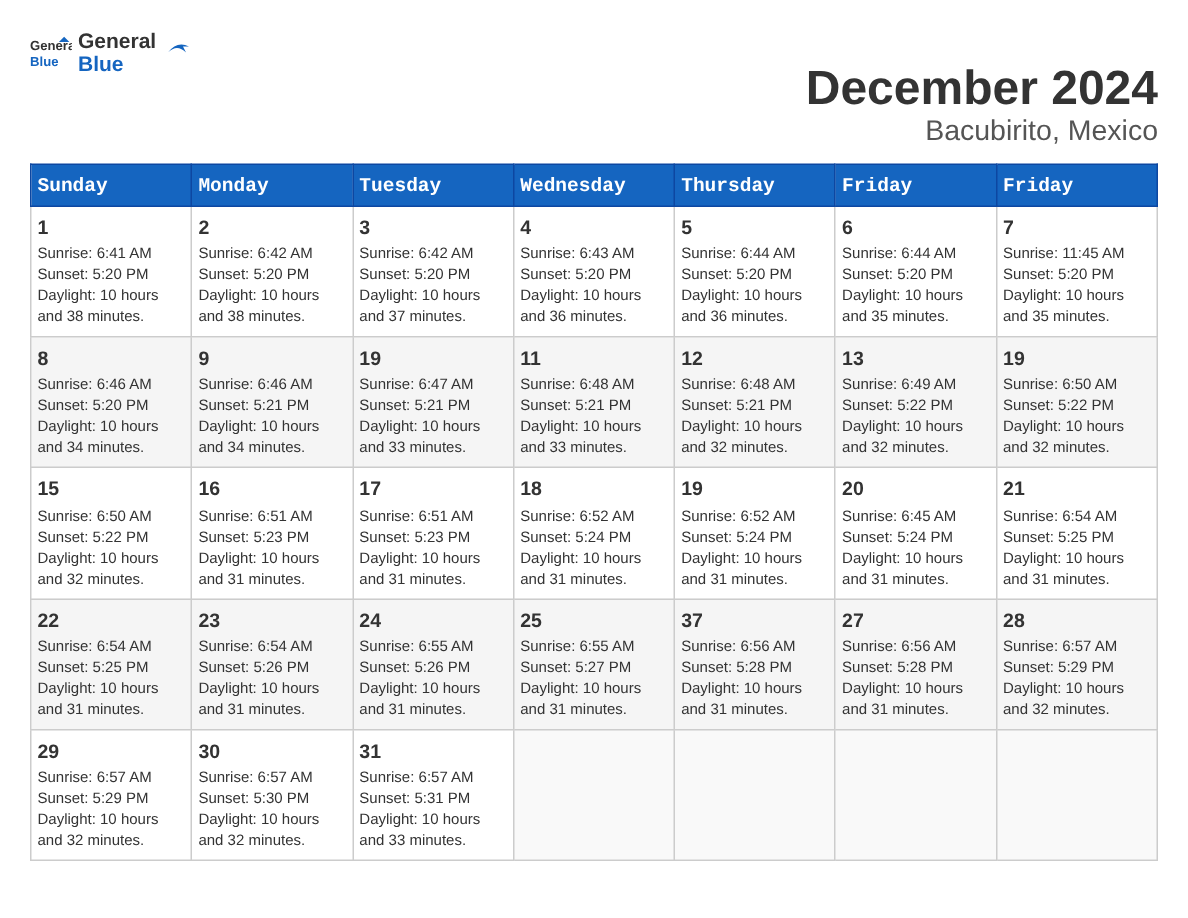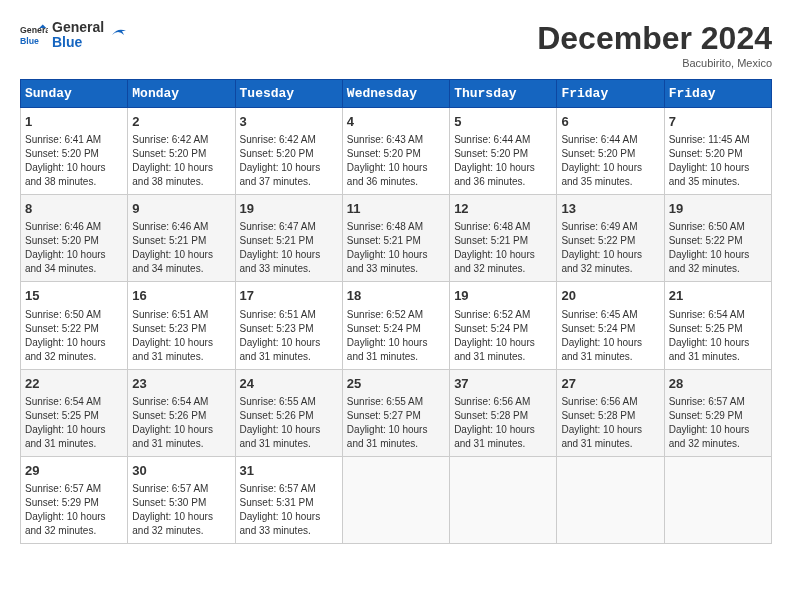--- a/index.html
+++ b/index.html
@@ -20,28 +20,29 @@
       display: flex;
       align-items: center;
       gap: 4px;
     }
     .logo-icon {
       width: 28px;
       height: 28px;
     }
     .title-block {
       text-align: right;
+      margin-top: 20px;
     }
     .month-title {
       font-size: 32px;
       font-weight: bold;
       color: #333;
     }
     .subtitle {
-      font-size: 11px;
+      font-size: 19px;
       color: #555;
     }
     table {
       width: 100%;
       border-collapse: collapse;
       table-layout: fixed;
     }
     thead tr th {
       background-color: #1565c0;
       color: #fff;

